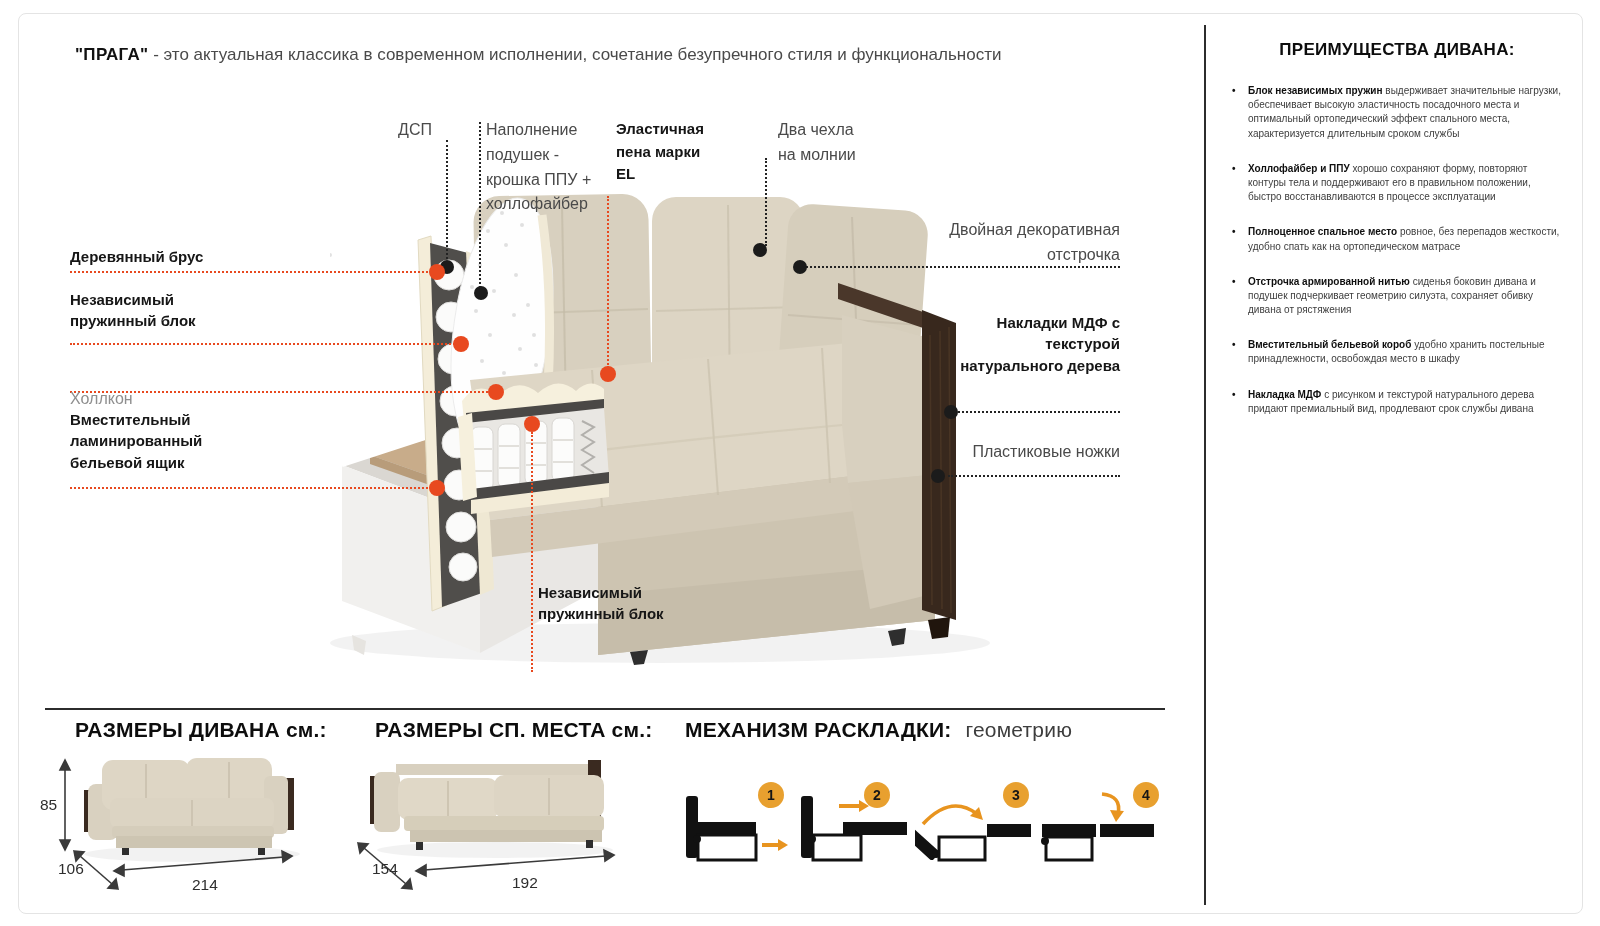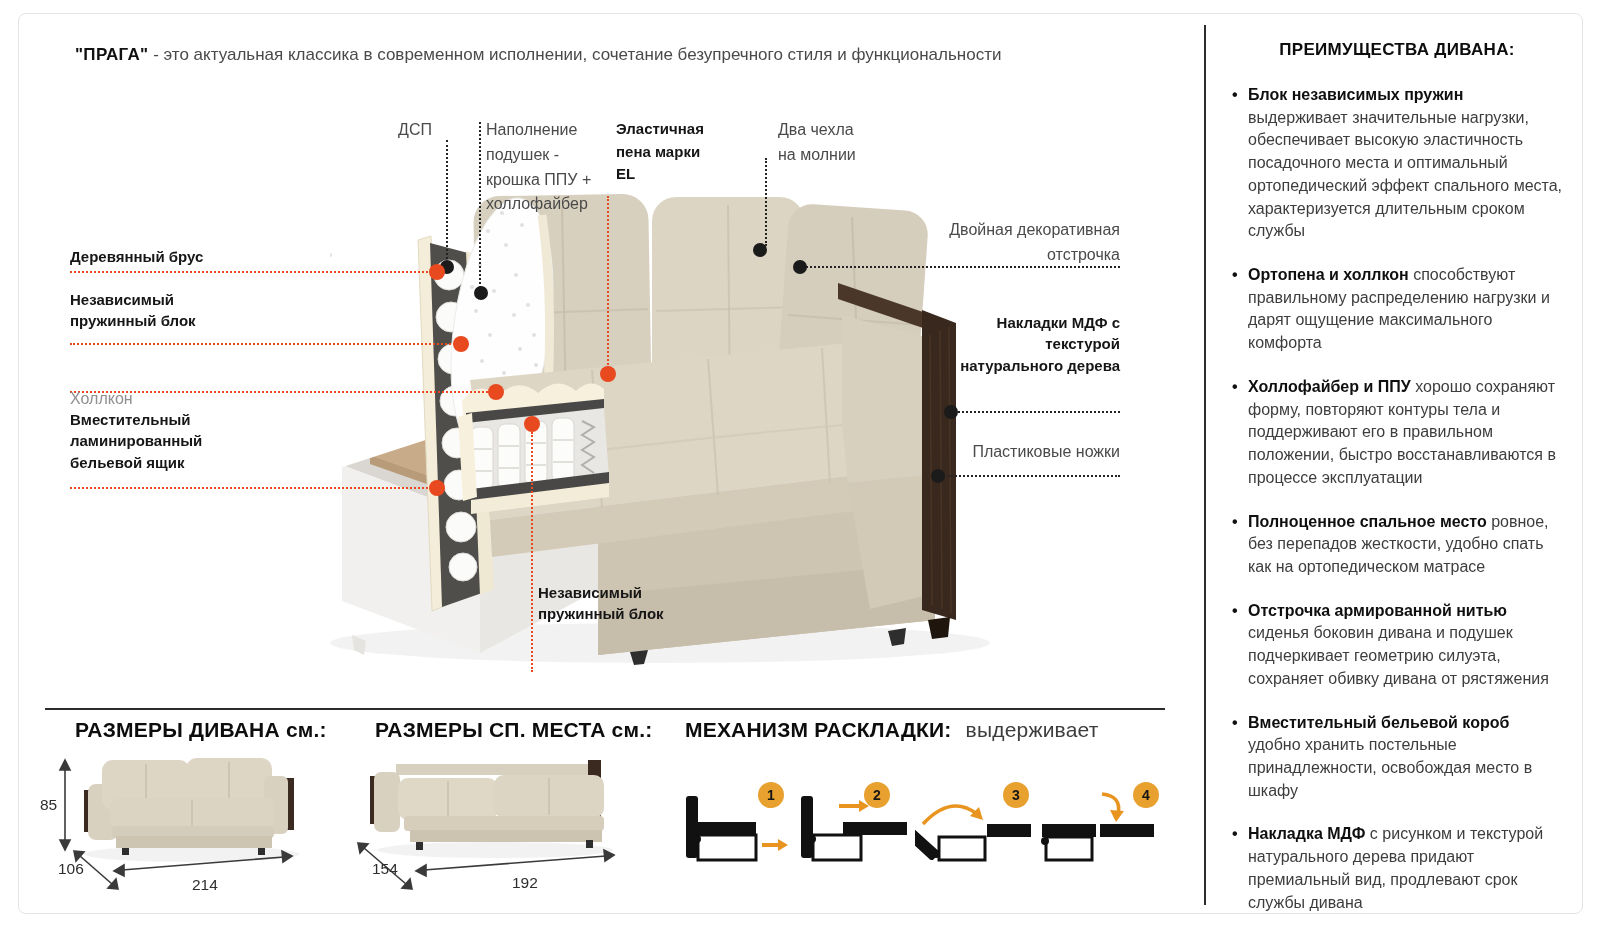--- a/index.html
+++ b/index.html
@@ -22,21 +22,21 @@
   .dot{position:absolute;border-radius:50%;}
   .dot.red{width:16px;height:16px;background:#e8491f;}
   .dot.blk{width:14px;height:14px;background:#1b1b1b;}
   
   .div-v{position:absolute;left:1204px;top:25px;width:2px;height:880px;background:#2c2c2c;}
   .div-h{position:absolute;left:45px;top:708px;width:1120px;height:2px;background:#2c2c2c;}
   
   .adv{position:absolute;left:1230px;top:40px;width:334px;}
   .adv h2{margin:0 0 24px 0;font-size:17px;letter-spacing:.3px;text-align:center;color:#0d0d0d;}
   .adv ul{list-style:none;margin:0;padding:0;}
-  .adv li{position:relative;padding-left:18px;margin-bottom:21px;font-size:16px;line-height:1.42;color:#3d3d3d;}
+  .adv li{position:relative;padding-left:18px;margin-bottom:21px;font-size:10px;line-height:1.42;color:#3d3d3d;}
   .adv li:before{content:"•";position:absolute;left:2px;top:0;color:#111;font-weight:700;}
   .adv .b{font-weight:700;color:#0f0f0f;}
   
   .sec-h{position:absolute;font-size:21px;font-weight:700;color:#0d0d0d;letter-spacing:.2px;white-space:nowrap;}
   .mech-type{font-weight:400;color:#3d3d3d;margin-left:14px;}
   .num{position:absolute;font-size:15.5px;color:#2e2e2e;}
   .badge{position:absolute;width:26px;height:26px;border-radius:50%;background:#e8a02f;
          display:flex;align-items:center;justify-content:center;font-size:14px;font-weight:700;color:#161616;}
   .step{position:absolute;}
   .abs{position:absolute;}
@@ -264,21 +264,21 @@
         <polygon points="82,141 72,140 80,131"></polygon>
       <line x1="94" y1="122" x2="276" y2="108"></line>
       <polygon points="86,123 96,117 96,128"></polygon>
         <polygon points="284,107 274,102 275,113"></polygon>
     </g>
   </svg>
   <div class="num" style="left:372px;top:860px;">154</div>
   <div class="num" style="left:512px;top:874px;">192</div>
 
   <div class="sec-h" style="left:685px;top:718px;">
-    <span>МЕХАНИЗМ РАСКЛАДКИ:</span><span class="mech-type">выдерживает</span>
+    <span>МЕХАНИЗМ РАСКЛАДКИ:</span><span class="mech-type">геометрию</span>
   </div>
 
   <div class="step" style="left:680px;top:760px;width:112px;height:110px;">
     <div class="badge" style="left:78px;top:22px;">1</div>
     <svg class="abs" style="left:0;top:32px;" width="112" height="76" viewBox="0 0 112 76">
       <rect x="6" y="4" width="12" height="62" rx="3" fill="#111"></rect>
       <rect x="14" y="30" width="62" height="13" fill="#111"></rect>
       <path d="M18,43 h58 v25 h-58 z" fill="none" stroke="#111" stroke-width="3"></path>
       <circle cx="17" cy="47" r="4" fill="#111"></circle>
       <line x1="82" y1="53" x2="100" y2="53" stroke="#e8941f" stroke-width="4"></line>
@@ -320,24 +320,20 @@
   </div>
 
   <div class="adv">
     <h2>ПРЕИМУЩЕСТВА ДИВАНА:</h2>
     <ul>
       <li>
         <span class="b">Блок независимых пружин</span>
         <span>выдерживает значительные нагрузки, обеспечивает высокую эластичность посадочного места и оптимальный ортопедический эффект спального места, характеризуется длительным сроком службы</span>
       </li>
       <li>
-        <span class="b">Ортопена и холлкон</span>
-        <span>способствуют правильному распределению нагрузки и дарят ощущение максимального комфорта</span>
-      </li>
-      <li>
         <span class="b">Холлофайбер и ППУ</span>
         <span>хорошо сохраняют форму, повторяют контуры тела и поддерживают его в правильном положении, быстро восстанавливаются в процессе эксплуатации</span>
       </li>
       <li>
         <span class="b">Полноценное спальное место</span>
         <span>ровное, без перепадов жесткости, удобно спать как на ортопедическом матрасе</span>
       </li>
       <li>
         <span class="b">Отстрочка армированной нитью</span>
         <span>сиденья боковин дивана и подушек подчеркивает геометрию силуэта, сохраняет обивку дивана от рястяжения</span>

